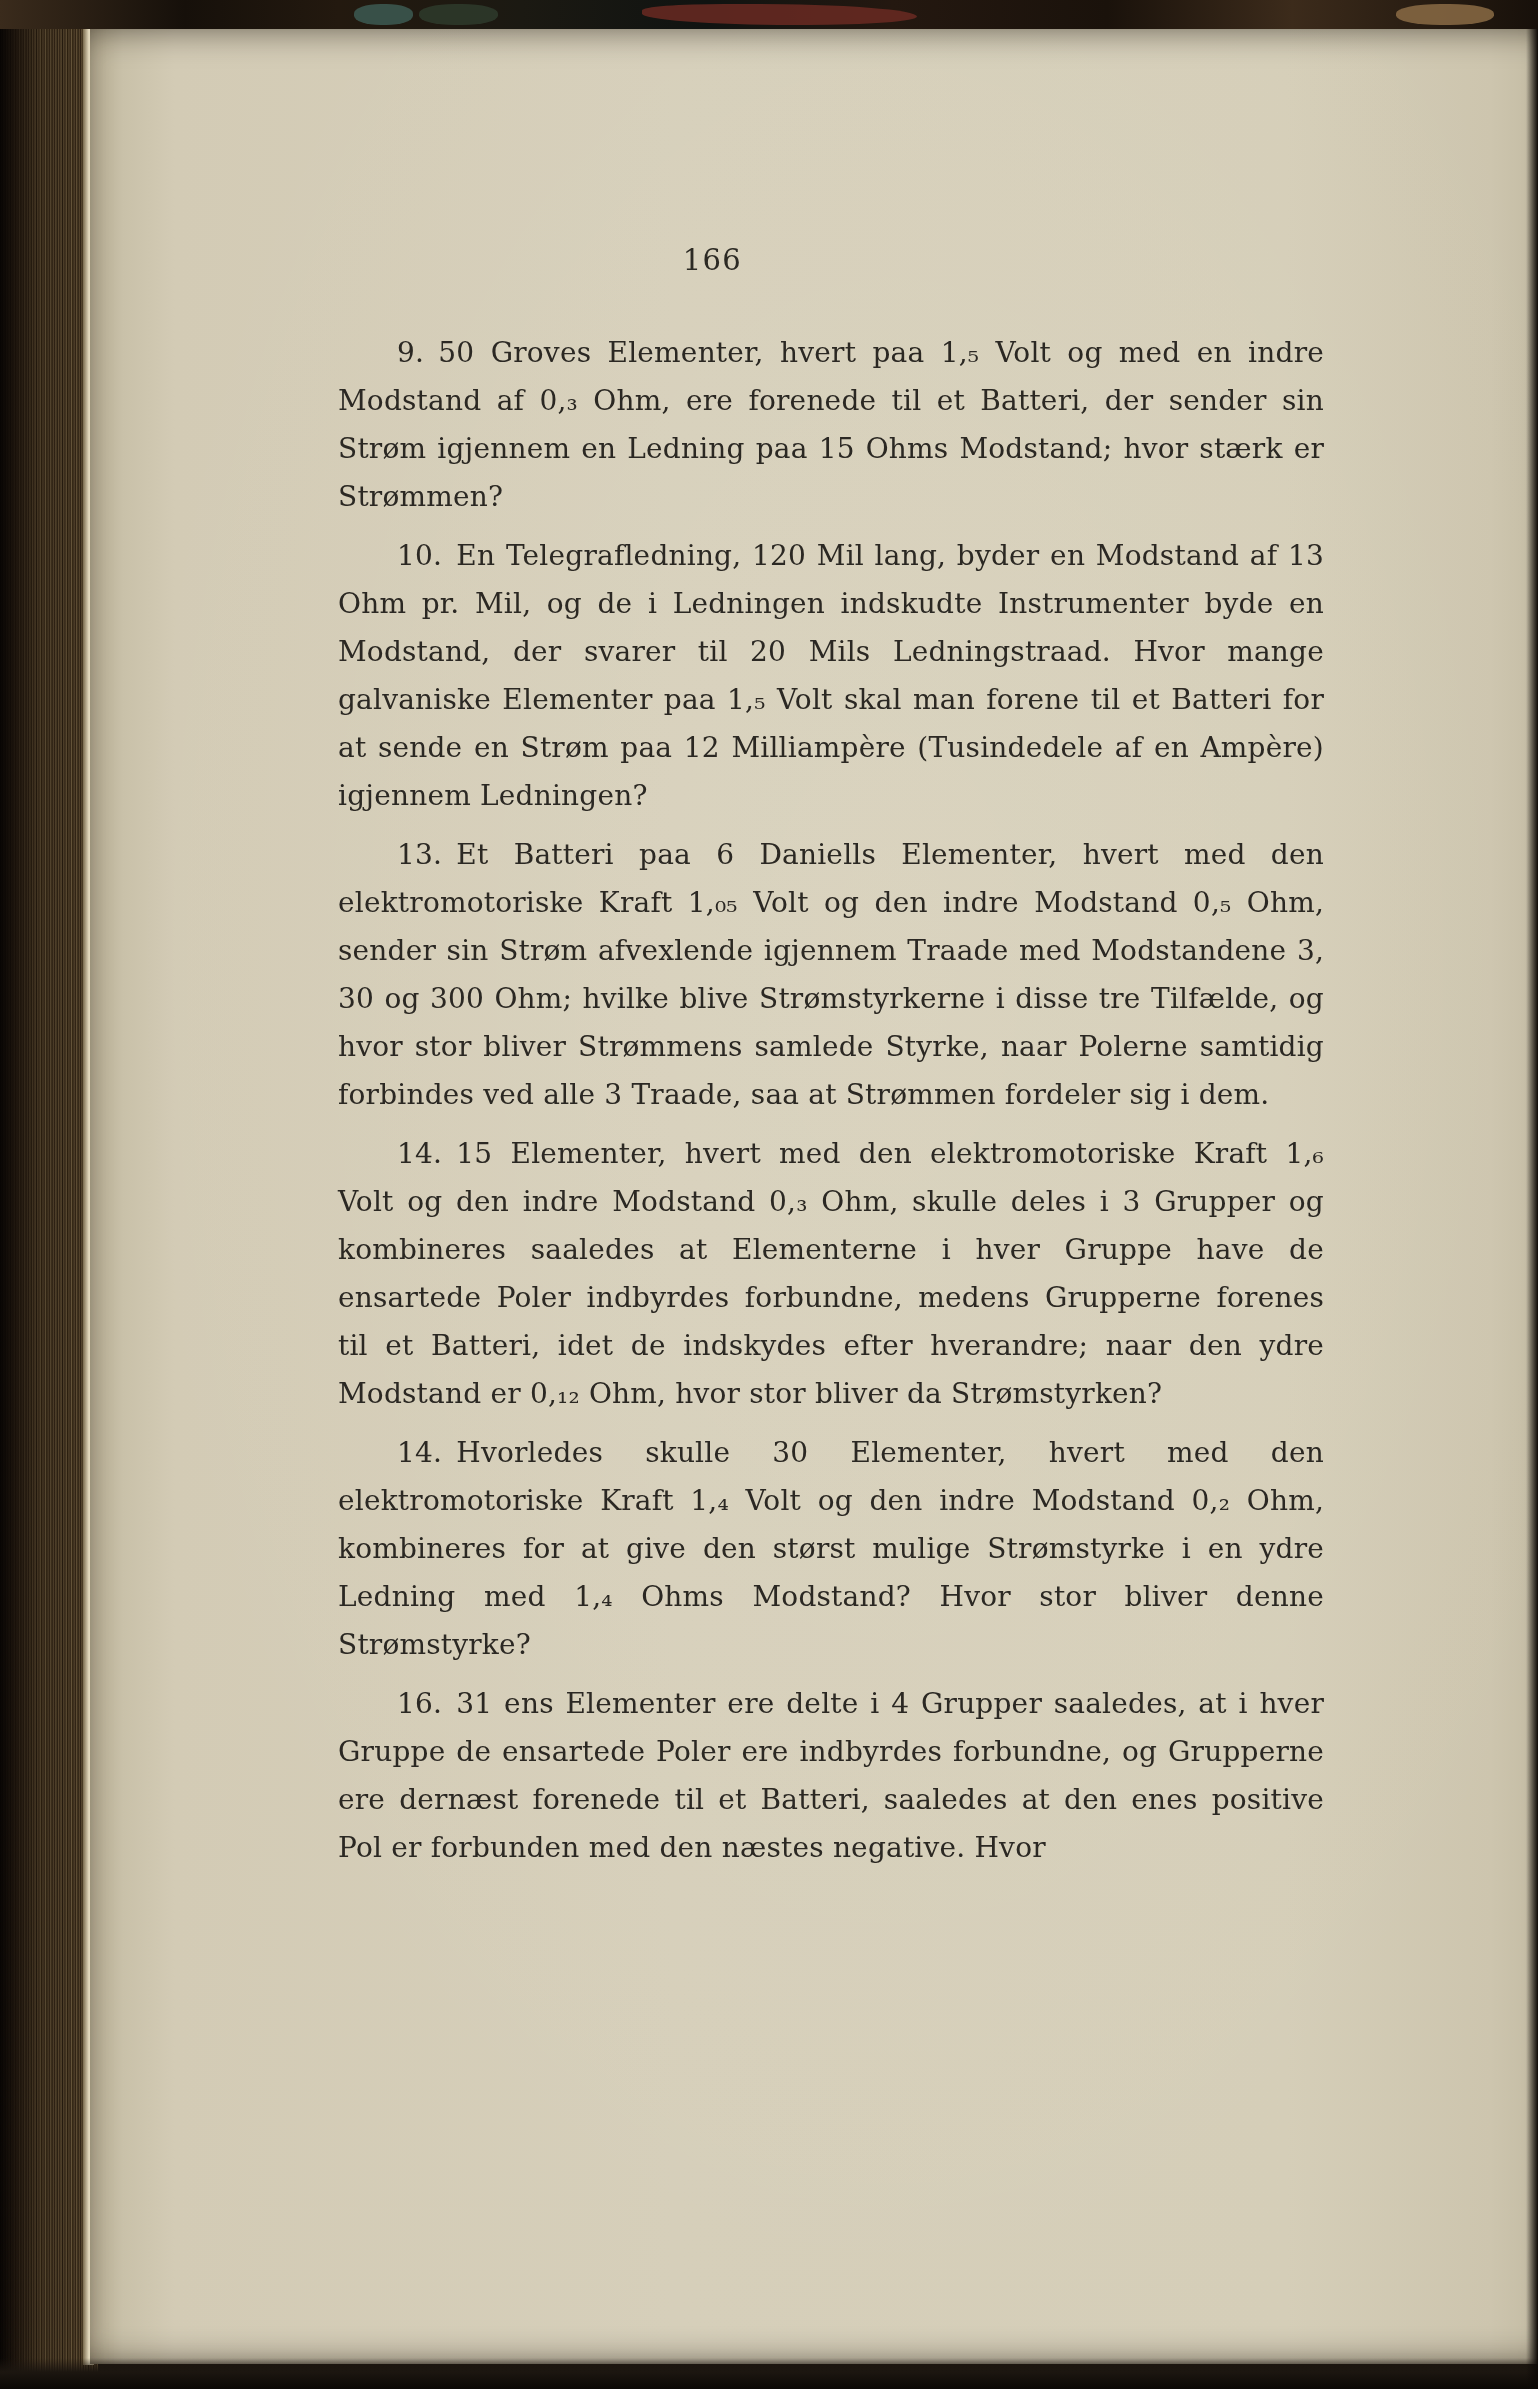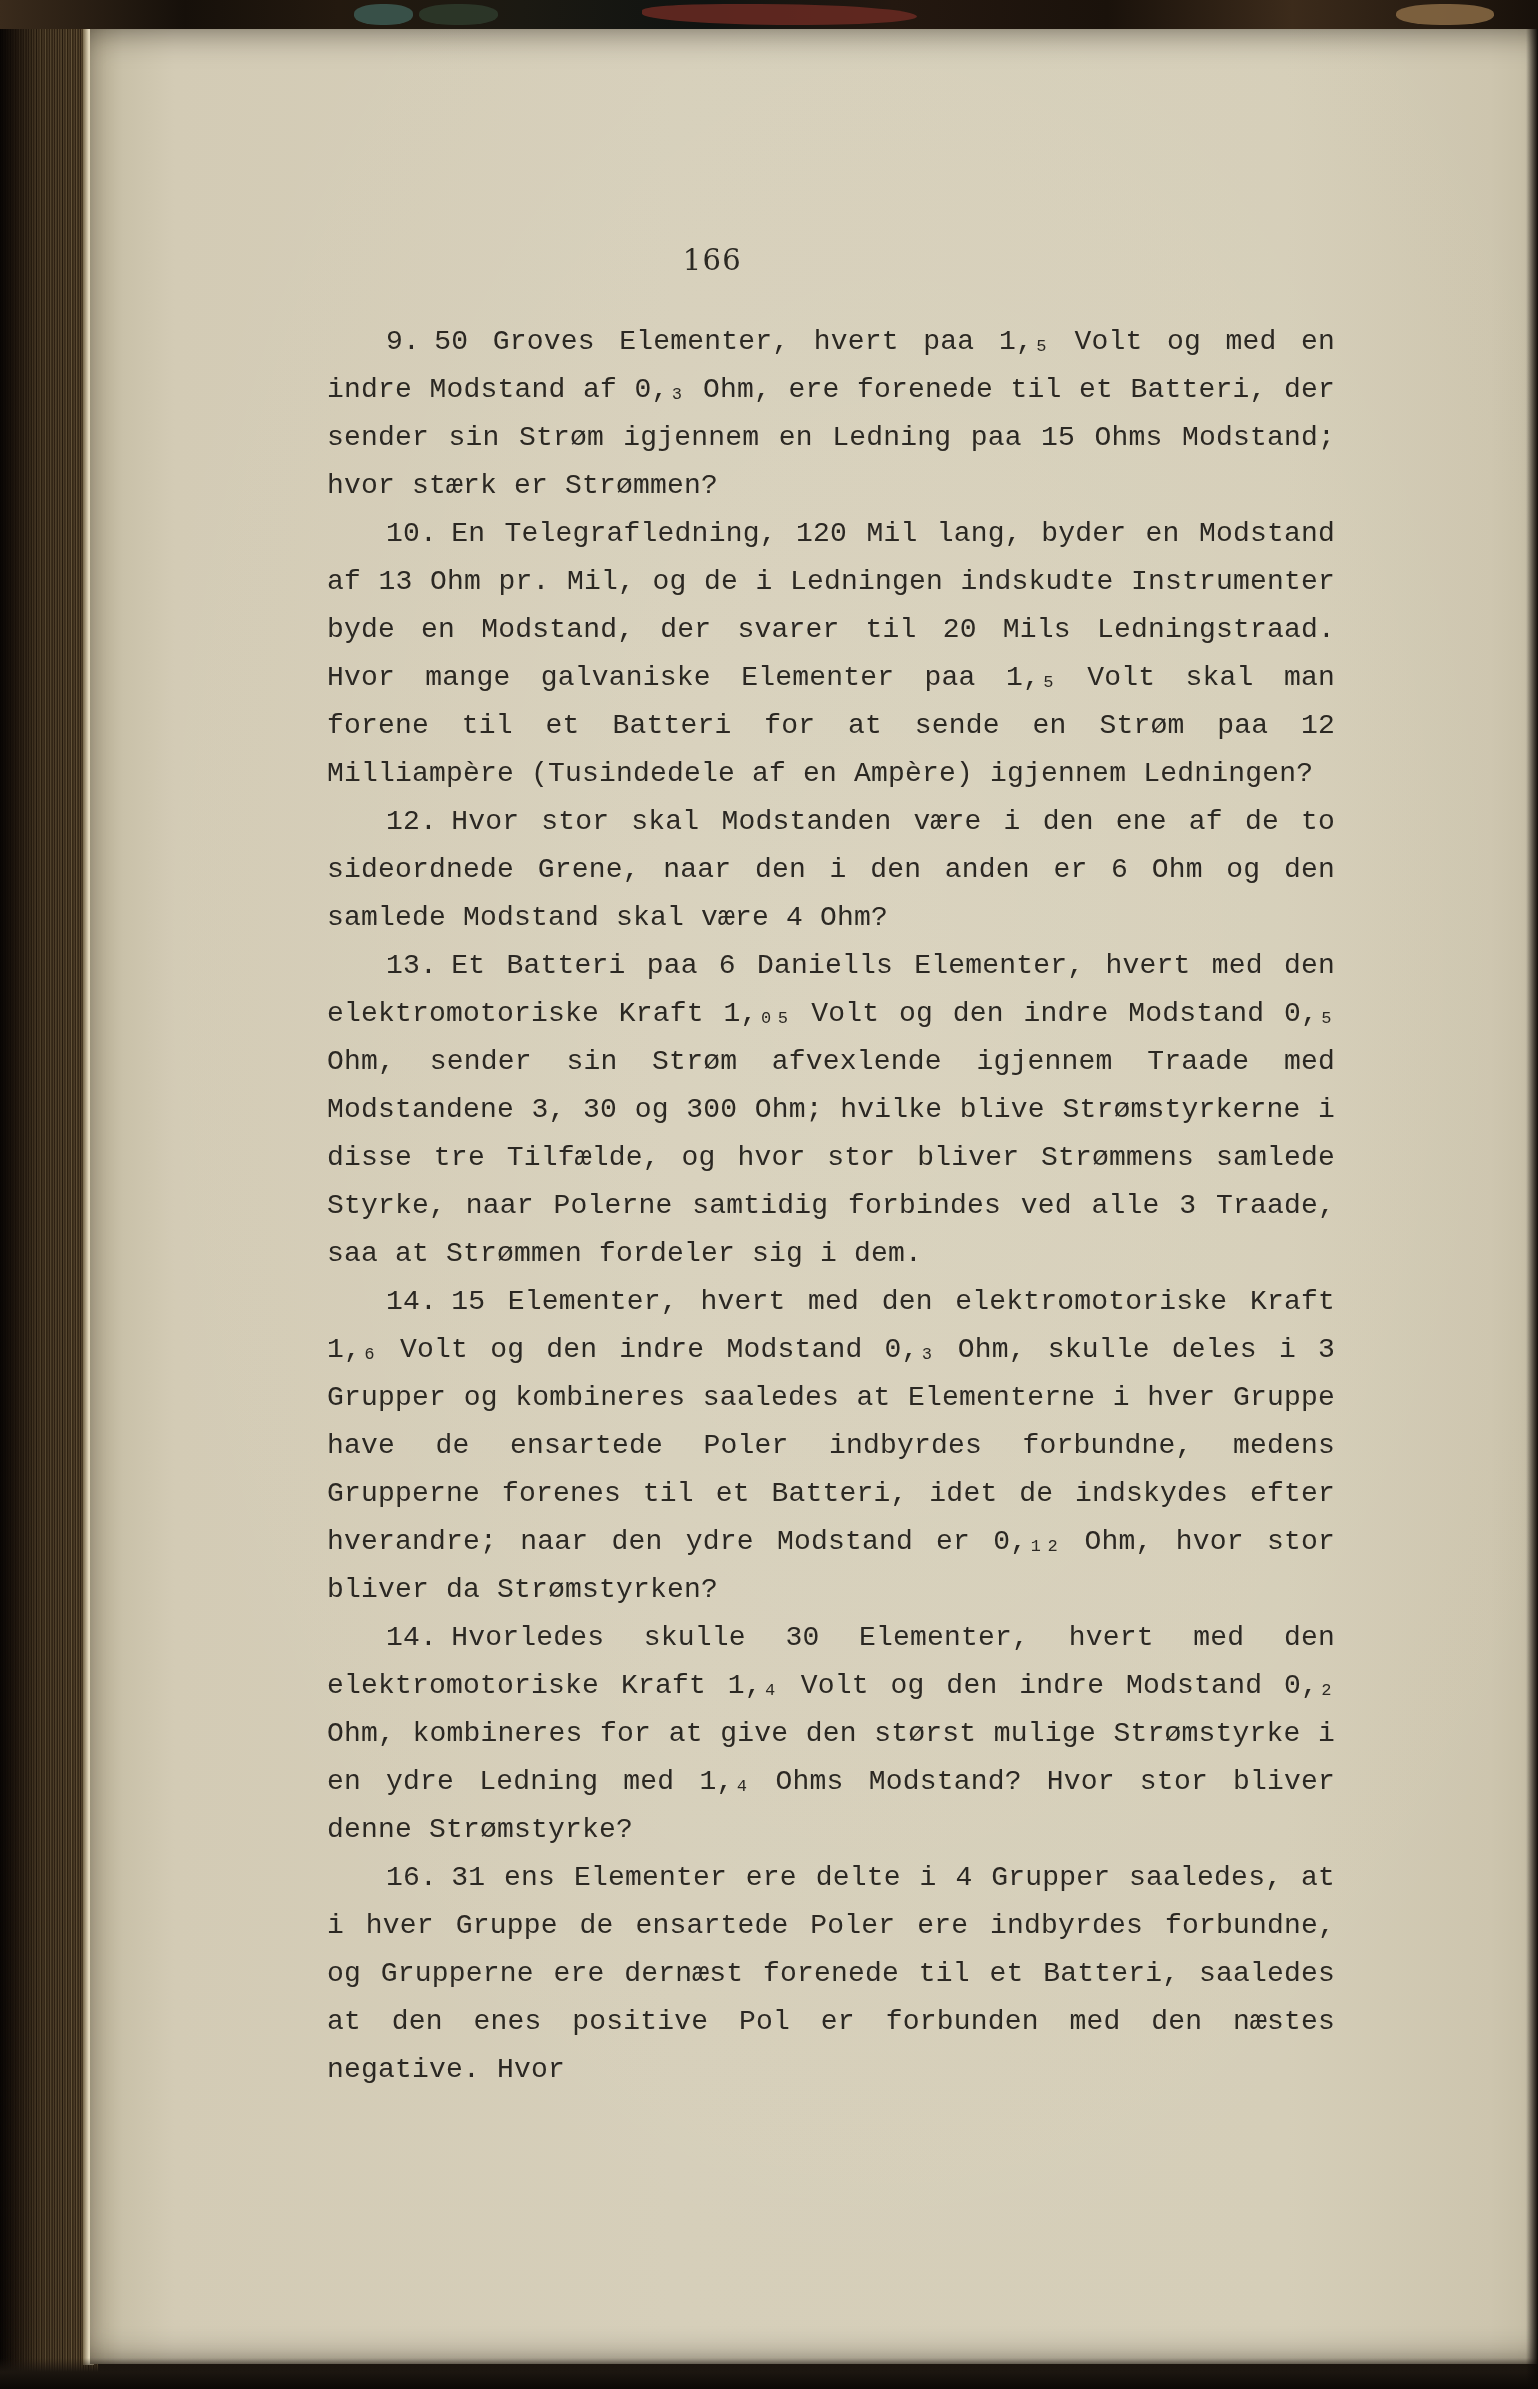--- a/index.html
+++ b/index.html
@@ -103,23 +103,22 @@
     top: 296px;
     left: 237px;          
     width: 1008px;
     font-size: 28px;
     line-height: 48px;
     text-align: justify;
     color: #2b2823;
     letter-spacing: 0.2px;
   }
   .text-block p {
-    margin: 0;
+    margin: 11px;
     text-indent: 59px;
-    font-family: Liberation Mono, monospace;
   }
 </style>
 </head>
 <body>
 
 <div class="scan">
 
   <div class="cover-top">
     <div class="marble teal"></div>
     <div class="marble green"></div>
@@ -129,21 +128,20 @@
 
   <div class="page-edges-left"></div>
   <div class="page-edge-highlight"></div>
 
   <div class="paper">
     <div class="page-number">166</div>
 
     <div class="text-block">
       <p>9. 50 Groves Elementer, hvert paa 1,₅ Volt og med en indre Modstand af 0,₃ Ohm, ere forenede til et Batteri, der sender sin Strøm igjennem en Ledning paa 15 Ohms Modstand; hvor stærk er Strømmen?</p>
       <p>10. En Telegrafledning, 120 Mil lang, byder en Modstand af 13 Ohm pr. Mil, og de i Ledningen indskudte Instrumenter byde en Modstand, der svarer til 20 Mils Ledningstraad. Hvor mange galvaniske Elementer paa 1,₅ Volt skal man forene til et Batteri for at sende en Strøm paa 12 Milliampère (Tusindedele af en Ampère) igjennem Ledningen?</p>
-      <p>12. Hvor stor skal Modstanden være i den ene af de to sideordnede Grene, naar den i den anden er 6 Ohm og den samlede Modstand skal være 4 Ohm?</p>
       <p>13. Et Batteri paa 6 Daniells Elementer, hvert med den elektromotoriske Kraft 1,₀₅ Volt og den indre Modstand 0,₅ Ohm, sender sin Strøm afvexlende igjennem Traade med Modstandene 3, 30 og 300 Ohm; hvilke blive Strømstyrkerne i disse tre Tilfælde, og hvor stor bliver Strømmens samlede Styrke, naar Polerne samtidig forbindes ved alle 3 Traade, saa at Strømmen fordeler sig i dem.</p>
       <p>14. 15 Elementer, hvert med den elektromotoriske Kraft 1,₆ Volt og den indre Modstand 0,₃ Ohm, skulle deles i 3 Grupper og kombineres saaledes at Elementerne i hver Gruppe have de ensartede Poler indbyrdes forbundne, medens Grupperne forenes til et Batteri, idet de indskydes efter hverandre; naar den ydre Modstand er 0,₁₂ Ohm, hvor stor bliver da Strømstyrken?</p>
       <p>14. Hvorledes skulle 30 Elementer, hvert med den elektromotoriske Kraft 1,₄ Volt og den indre Modstand 0,₂ Ohm, kombineres for at give den størst mulige Strømstyrke i en ydre Ledning med 1,₄ Ohms Modstand? Hvor stor bliver denne Strømstyrke?</p>
       <p>16. 31 ens Elementer ere delte i 4 Grupper saaledes, at i hver Gruppe de ensartede Poler ere indbyrdes forbundne, og Grupperne ere dernæst forenede til et Batteri, saaledes at den enes positive Pol er forbunden med den næstes negative. Hvor</p>
     </div>
   </div>
 
   <div class="book-bottom"></div>
   <div class="right-edge"></div>
 

